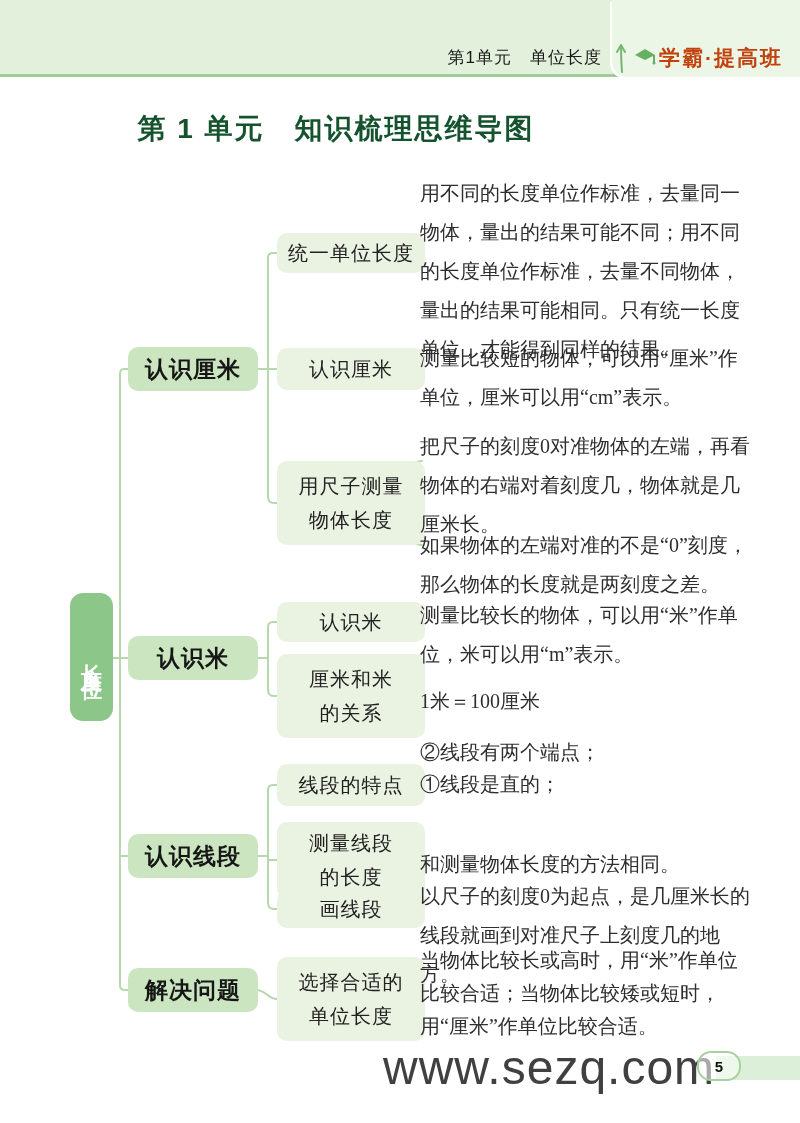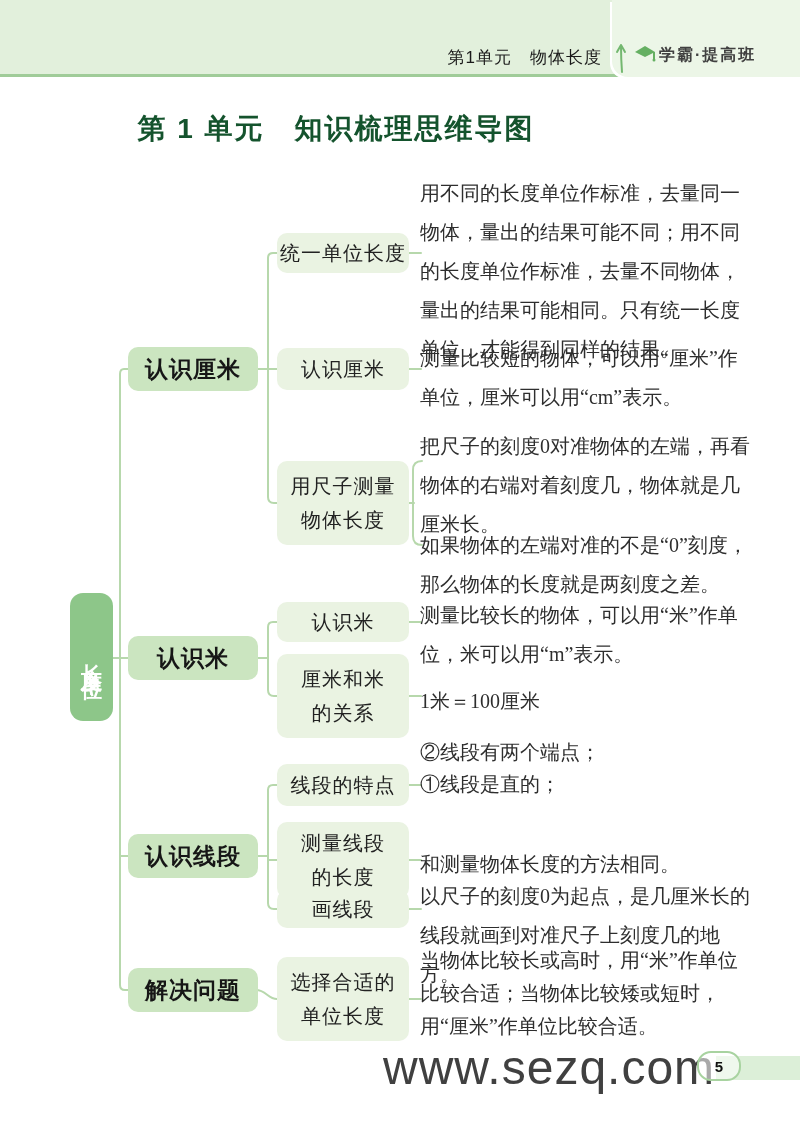--- a/index.html
+++ b/index.html
@@ -9,37 +9,37 @@
   
   .header-band{position:absolute;left:0;top:0;width:800px;height:74px;
                background:#e2f0dc;border-bottom:3px solid #a0cc99;}
   .logo-panel{position:absolute;left:612px;top:0;width:188px;height:77px;
               background:#ecf6e7;border-bottom-left-radius:16px;
               box-shadow:-2px 2px 0 #ffffff;}
   .header-unit{position:absolute;left:430px;top:46px;width:172px;
                font-size:17px;color:#1a1a1a;text-align:right;letter-spacing:1px;}
   .header-arrow{position:absolute;left:614px;top:40px;}
   .brand{position:absolute;left:634px;top:44px;display:flex;align-items:center;gap:3px;}
-  .brand-text{font-size:16px;font-weight:bold;color:#404040;letter-spacing:2px;}
+  .brand-text{font-size:21px;font-weight:bold;color:#c2410c;letter-spacing:2px;}
 
   
   .page-title{position:absolute;left:0;top:110px;width:672px;text-align:center;
               font-size:28px;font-weight:bold;color:#14532d;letter-spacing:2px;}
 
   
   .root-node{position:absolute;left:70px;top:593px;width:43px;height:128px;
              background:#8dc689;border-radius:13px;color:#ffffff;
              display:flex;align-items:center;justify-content:center;
              font-size:21px;font-weight:bold;
              writing-mode:vertical-rl;text-orientation:upright;letter-spacing:5px;z-index:2;}
   .branch-node{position:absolute;left:128px;width:130px;height:44px;
                background:#cbe5c0;border-radius:10px;color:#161616;
                display:flex;align-items:center;justify-content:center;
                font-size:23px;font-weight:bold;letter-spacing:1px;z-index:2;}
-  .leaf-node{position:absolute;left:277px;width:132px;
+  .leaf-node{position:absolute;left:277px;width:148px;
              background:#eaf3e2;border-radius:10px;color:#222;
              display:flex;flex-direction:column;align-items:center;justify-content:center;
              font-size:20px;line-height:34px;letter-spacing:1px;z-index:2;text-align:center;}
 
   
   .note{position:absolute;left:420px;color:#2e2e2e;
         font-family:"Liberation Serif",serif;font-size:20px;line-height:39px;
         text-align:left;z-index:2;}
   .note-line{white-space:nowrap;}
 
@@ -55,21 +55,21 @@
   .page-pill{position:absolute;left:697px;top:1051px;width:40px;height:26px;
              border:2px solid #a8d3a0;border-radius:14px;background:rgba(255,255,255,.55);
              display:flex;align-items:center;justify-content:center;
              font-size:15px;font-weight:bold;color:#111;z-index:3;}
 </style>
 </head>
 <body>
 
 <div class="header-band"></div>
 <div class="logo-panel"></div>
-<div class="header-unit">第1单元　物体长度</div>
+<div class="header-unit">第1单元　单位长度</div>
 <svg class="header-arrow" width="16" height="34" viewBox="0 0 16 34">
   <path d="M8 32 Q7 18 7 7 M7 5 L3 12 M7 5 L11 12" stroke="#74b870" stroke-width="2" fill="none" stroke-linecap="round"></path>
 </svg>
 <div class="brand">
   <svg width="22" height="22" viewBox="0 0 22 22">
     <polygon points="11,2 21,8 11,13 1,8" fill="#65b062"></polygon>
     <path d="M20 8 L20 15" stroke="#65b062" stroke-width="2" fill="none"></path>
     <circle cx="20" cy="16" r="1.5" fill="#65b062"></circle>
   </svg>
   <span class="brand-text">学霸·提高班</span>

